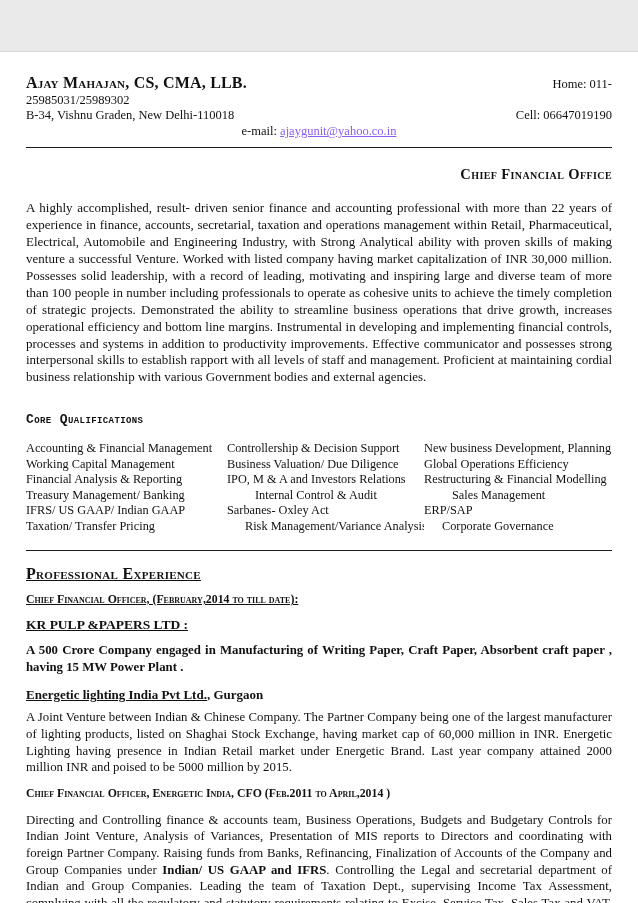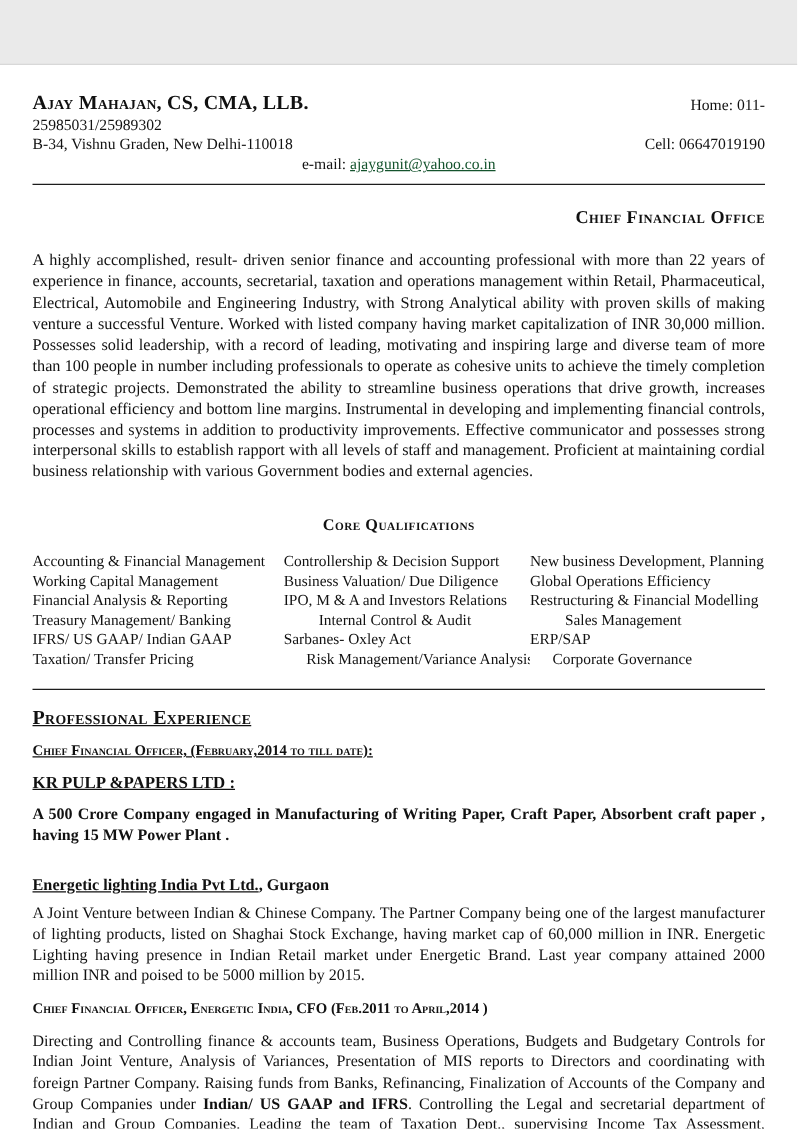--- a/index.html
+++ b/index.html
@@ -25,21 +25,21 @@
     line-height: 1.18;
   }
   .name {
     font-variant: small-caps;
     font-weight: 700;
     font-size: 16px;
     letter-spacing: 0.2px;
   }
   .hdr-right { font-size: 12.5px; padding-top: 3px; }
   .email-line { text-align: center; font-size: 12.5px; margin-top: 2px; }
-  .email { color: #14532d; cursor: pointer; }
+  .email { color: #8b5cf6; cursor: pointer; }
 
   .rule { border-top: 1px solid #1c1c1c; margin-top: 8px; }
   .rule2 { margin-top: 16px; }
 
   .doc-title {
     text-align: right;
     font-variant: small-caps;
     font-weight: 700;
     font-size: 14.5px;
     letter-spacing: 0.4px;
@@ -52,21 +52,21 @@
     line-height: 1.3;
     text-align: justify;
   }
 
   .section-heading {
     font-variant: small-caps;
     font-weight: 700;
     font-size: 13px;
     letter-spacing: 0.4px;
   }
-  .center { text-align: center; }
+  .center { text-align: left; font-family: Liberation Mono, monospace; }
   .cq-heading { margin-top: 26px; }
 
   .quals {
     margin-top: 14px;
     display: grid;
     grid-template-columns: 201px 197px 1fr;
     font-size: 12.3px;
     line-height: 1.26;
   }
   .qcell { white-space: nowrap; overflow: hidden; }
@@ -100,21 +100,21 @@
     font-size: 13.5px;
     text-decoration: underline;
   }
   .company1-desc {
     margin-top: 9px;
     font-weight: 700;
     font-size: 12.8px;
     line-height: 1.3;
     text-align: justify;
   }
-  .company2-line { margin-top: 24px; font-weight: 700; font-size: 13px; }
+  .company2-line { margin-top: 12px; font-weight: 700; font-size: 13px; }
   .company2-name { text-decoration: underline; }
   .para {
     margin-top: 6px;
     font-size: 12.8px;
     line-height: 1.3;
     text-align: justify;
   }
   .para-last { margin-top: 11px; }
   .b { font-weight: 700; }
 </style>

